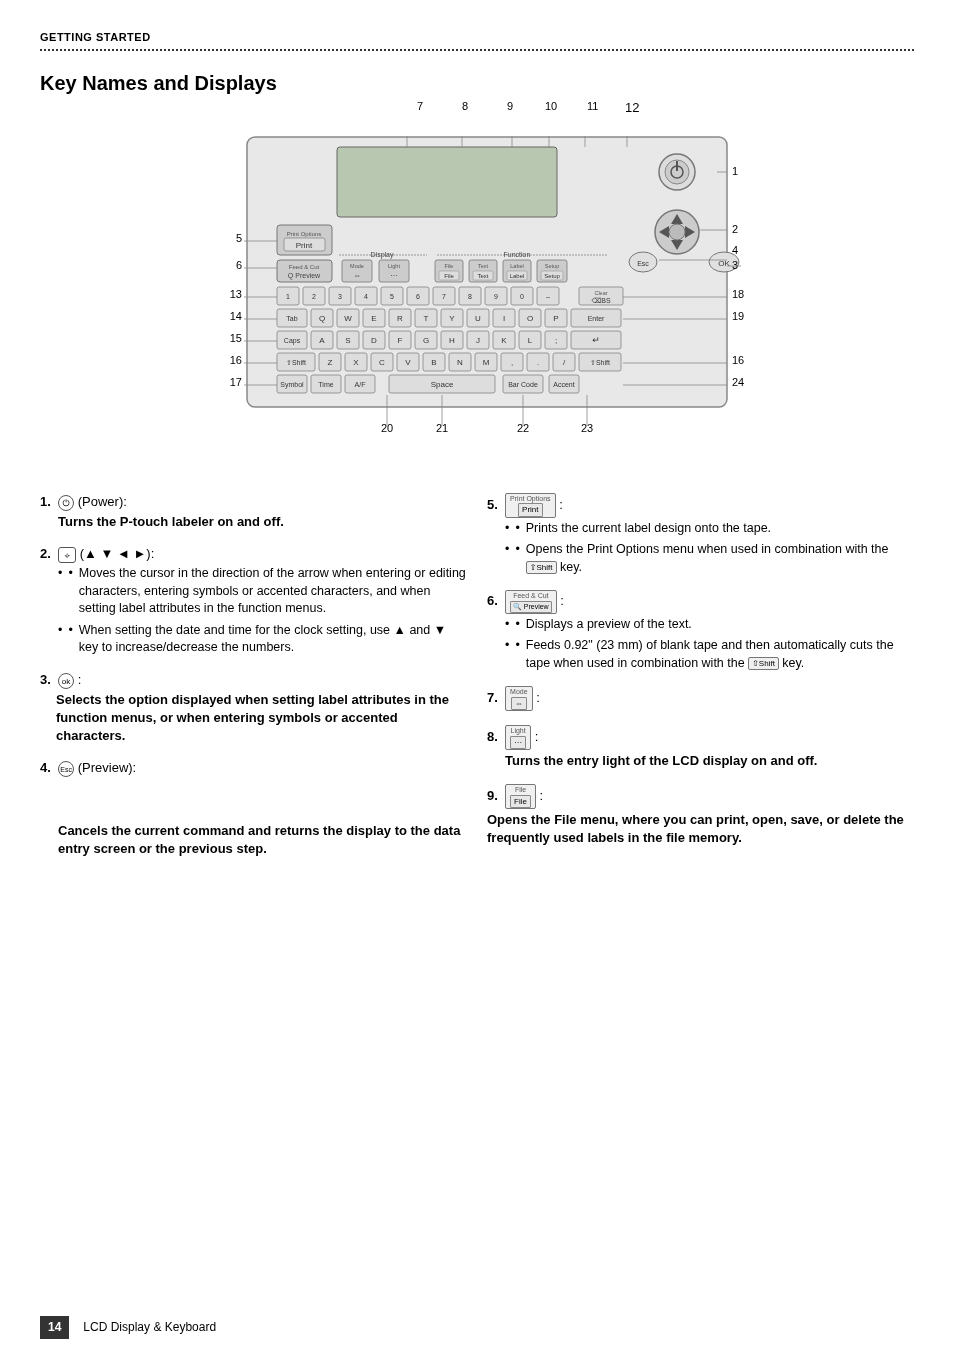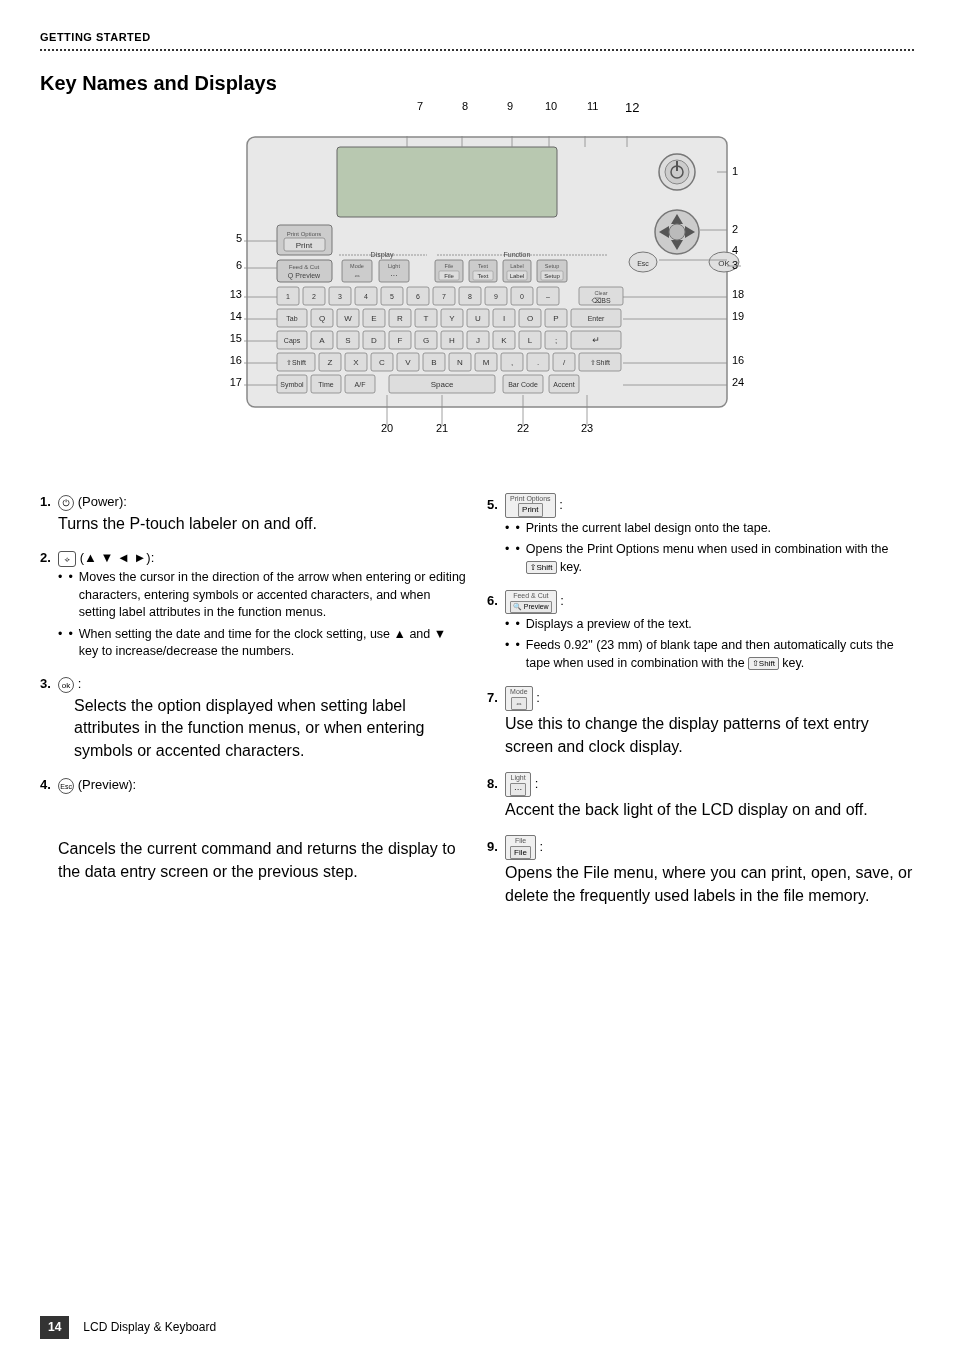--- a/index.html
+++ b/index.html
@@ -58,23 +58,24 @@
     }
     .item-title {
       font-size: 13px;
       font-weight: normal;
       margin-bottom: 2px;
     }
     .item-title strong {
       font-weight: bold;
     }
     .item-desc {
-      font-size: 16px;
+      font-size: 13px;
       margin-left: 0px;
       margin-bottom: 2px;
+      font-weight: bold;
     }
     .bullet-item {
       display: flex;
       gap: 6px;
       font-size: 12.5px;
       margin-bottom: 4px;
     }
     .bullet-item::before {
       content: '•';
       flex-shrink: 0;
@@ -411,21 +412,21 @@
           <span class="bullet-text">When setting the date and time for the clock setting, use ▲ and ▼ key to increase/decrease the numbers.</span>
         </div>
       </div>
 
       <div class="item-block">
         <div class="item-title">
           <strong>3.</strong>&nbsp;
           <span style="display:inline-block; border:1.5px solid #555; border-radius:50%; width:16px; height:16px; text-align:center; line-height:15px; font-size:8px;">ok</span>
           <span>:</span>
         </div>
-        <div class="item-desc" style="margin-left:34px;">Selects the option displayed when setting label attributes in the function menus, or when entering symbols or accented characters.</div>
+        <div class="item-desc" style="margin-left:16px;">Selects the option displayed when setting label attributes in the function menus, or when entering symbols or accented characters.</div>
       </div>
 
       <div class="item-block">
         <div class="item-title">
           <strong>4.</strong>&nbsp;
           <span style="display:inline-block; border:1.5px solid #555; border-radius:50%; width:16px; height:16px; text-align:center; line-height:15px; font-size:7px;">Esc</span>
           <span> (Preview):</span>
         </div>
         <div class="item-desc" style="margin-left:18px;margin-top:44px;">Cancels the current command and returns the display to the data entry screen or the previous step.</div>
       </div>
@@ -474,45 +475,44 @@
 
       <div class="item-block">
         <div class="item-title">
           <strong>7.</strong>&nbsp;
           <span style="display:inline-flex; flex-direction:column; align-items:center; border:1px solid #777; border-radius:2px; padding:0 4px; background:#f0f0f0; vertical-align:middle;">
             <span style="font-size:7px; color:#555;">Mode</span>
             <span style="font-size:8px; border:1px solid #888; border-radius:1px; padding:0 3px; background:#e8e8e8;">⇔</span>
           </span>
           <span>:</span>
         </div>
-        <div class="item-desc" style="margin-left:18px;">Use this to change the display patterns of text entry screen and clock display.</div>
       </div>
 
       <div class="item-block">
         <div class="item-title">
           <strong>8.</strong>&nbsp;
           <span style="display:inline-flex; flex-direction:column; align-items:center; border:1px solid #777; border-radius:2px; padding:0 4px; background:#f0f0f0; vertical-align:middle;">
             <span style="font-size:7px; color:#555;">Light</span>
             <span style="font-size:8px; border:1px solid #888; border-radius:1px; padding:0 3px; background:#e8e8e8;">···</span>
           </span>
           <span>:</span>
         </div>
-        <div class="item-desc" style="margin-left:18px;">Accent the back light of the LCD display on and off.</div>
+        <div class="item-desc" style="margin-left:18px;">Turns the entry light of the LCD display on and off.</div>
       </div>
 
       <div class="item-block">
         <div class="item-title">
           <strong>9.</strong>&nbsp;
           <span style="display:inline-flex; flex-direction:column; align-items:center; border:1px solid #777; border-radius:2px; padding:0 4px; background:#f0f0f0; vertical-align:middle;">
             <span style="font-size:7px; color:#555;">File</span>
             <span style="font-size:8px; border:1px solid #888; border-radius:1px; padding:0 3px; background:#e8e8e8;">File</span>
           </span>
           <span>:</span>
         </div>
-        <div class="item-desc" style="margin-left:18px;">Opens the File menu, where you can print, open, save, or delete the frequently used labels in the file memory.</div>
+        <div class="item-desc" style="">Opens the File menu, where you can print, open, save, or delete the frequently used labels in the file memory.</div>
       </div>
 
     </div>
   </div>
 
   <div class="page-footer">
     <div class="footer-page-num">14</div>
     <div class="footer-label">LCD Display &amp; Keyboard</div>
   </div>
 

